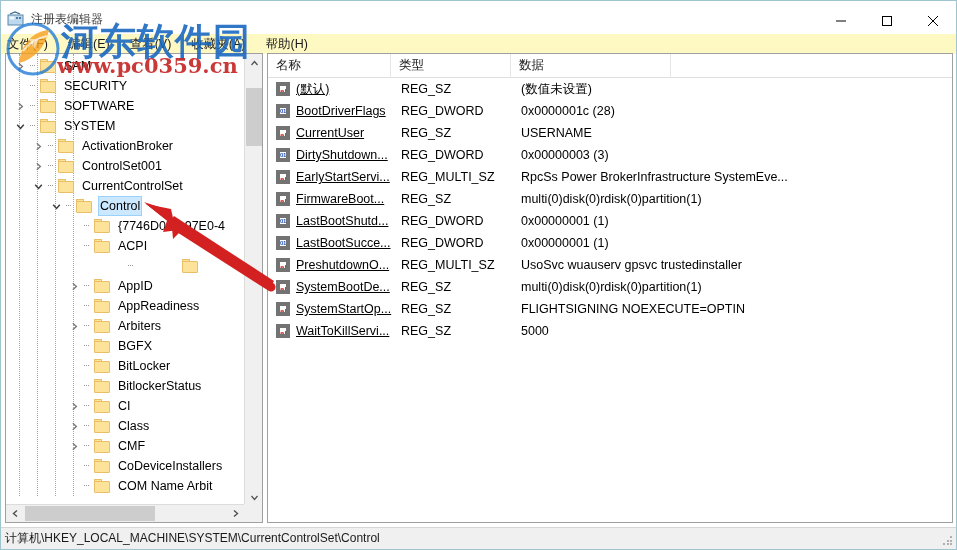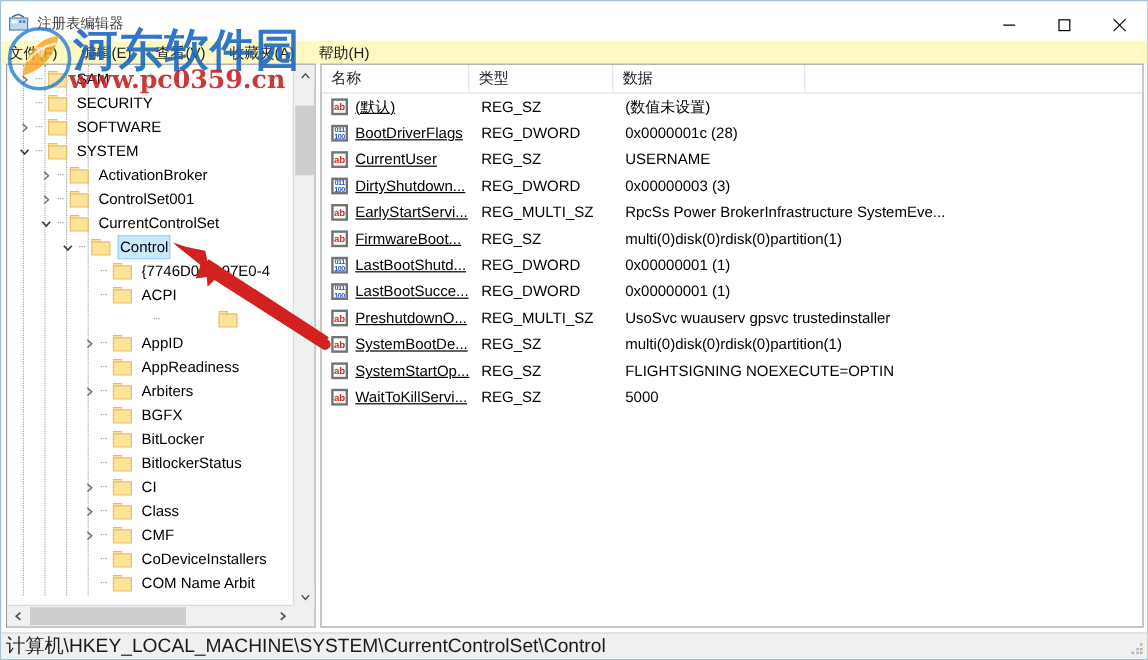--- a/index.html
+++ b/index.html
@@ -283,21 +283,21 @@
     align-items: center;
     white-space: nowrap;
   }
   .val-icon {
     width: 14px; height: 14px;
     margin-left: 8px;
     margin-right: 6px;
     flex: 0 0 auto;
     position: relative;
     background: #ffffff;
-    border: 2px solid #737373;
+    border: 4px solid #737373;
     box-sizing: border-box;
     font-size: 8px;
     line-height: 12px;
     text-align: center;
     font-weight: bold;
     overflow: hidden;
   }
   .val-icon.sz { color: #d03028; }
   .val-icon.dw {
     color: #2a54b8;
@@ -333,21 +333,21 @@
     left: 0; bottom: 0;
     width: 955px;
     height: 22px;
     background: #f0f0f0;
     border-top: 1px solid #d6d6d6;
     display: flex;
     align-items: center;
     box-sizing: border-box;
   }
   .status-text {
-    font-size: 16px;
+    font-size: 12px;
     color: #1a1a1a;
     padding-left: 4px;
     white-space: nowrap;
   }
   .grip {
     position: absolute;
     right: 3px;
     bottom: 3px;
     width: 10px; height: 10px;
   }

